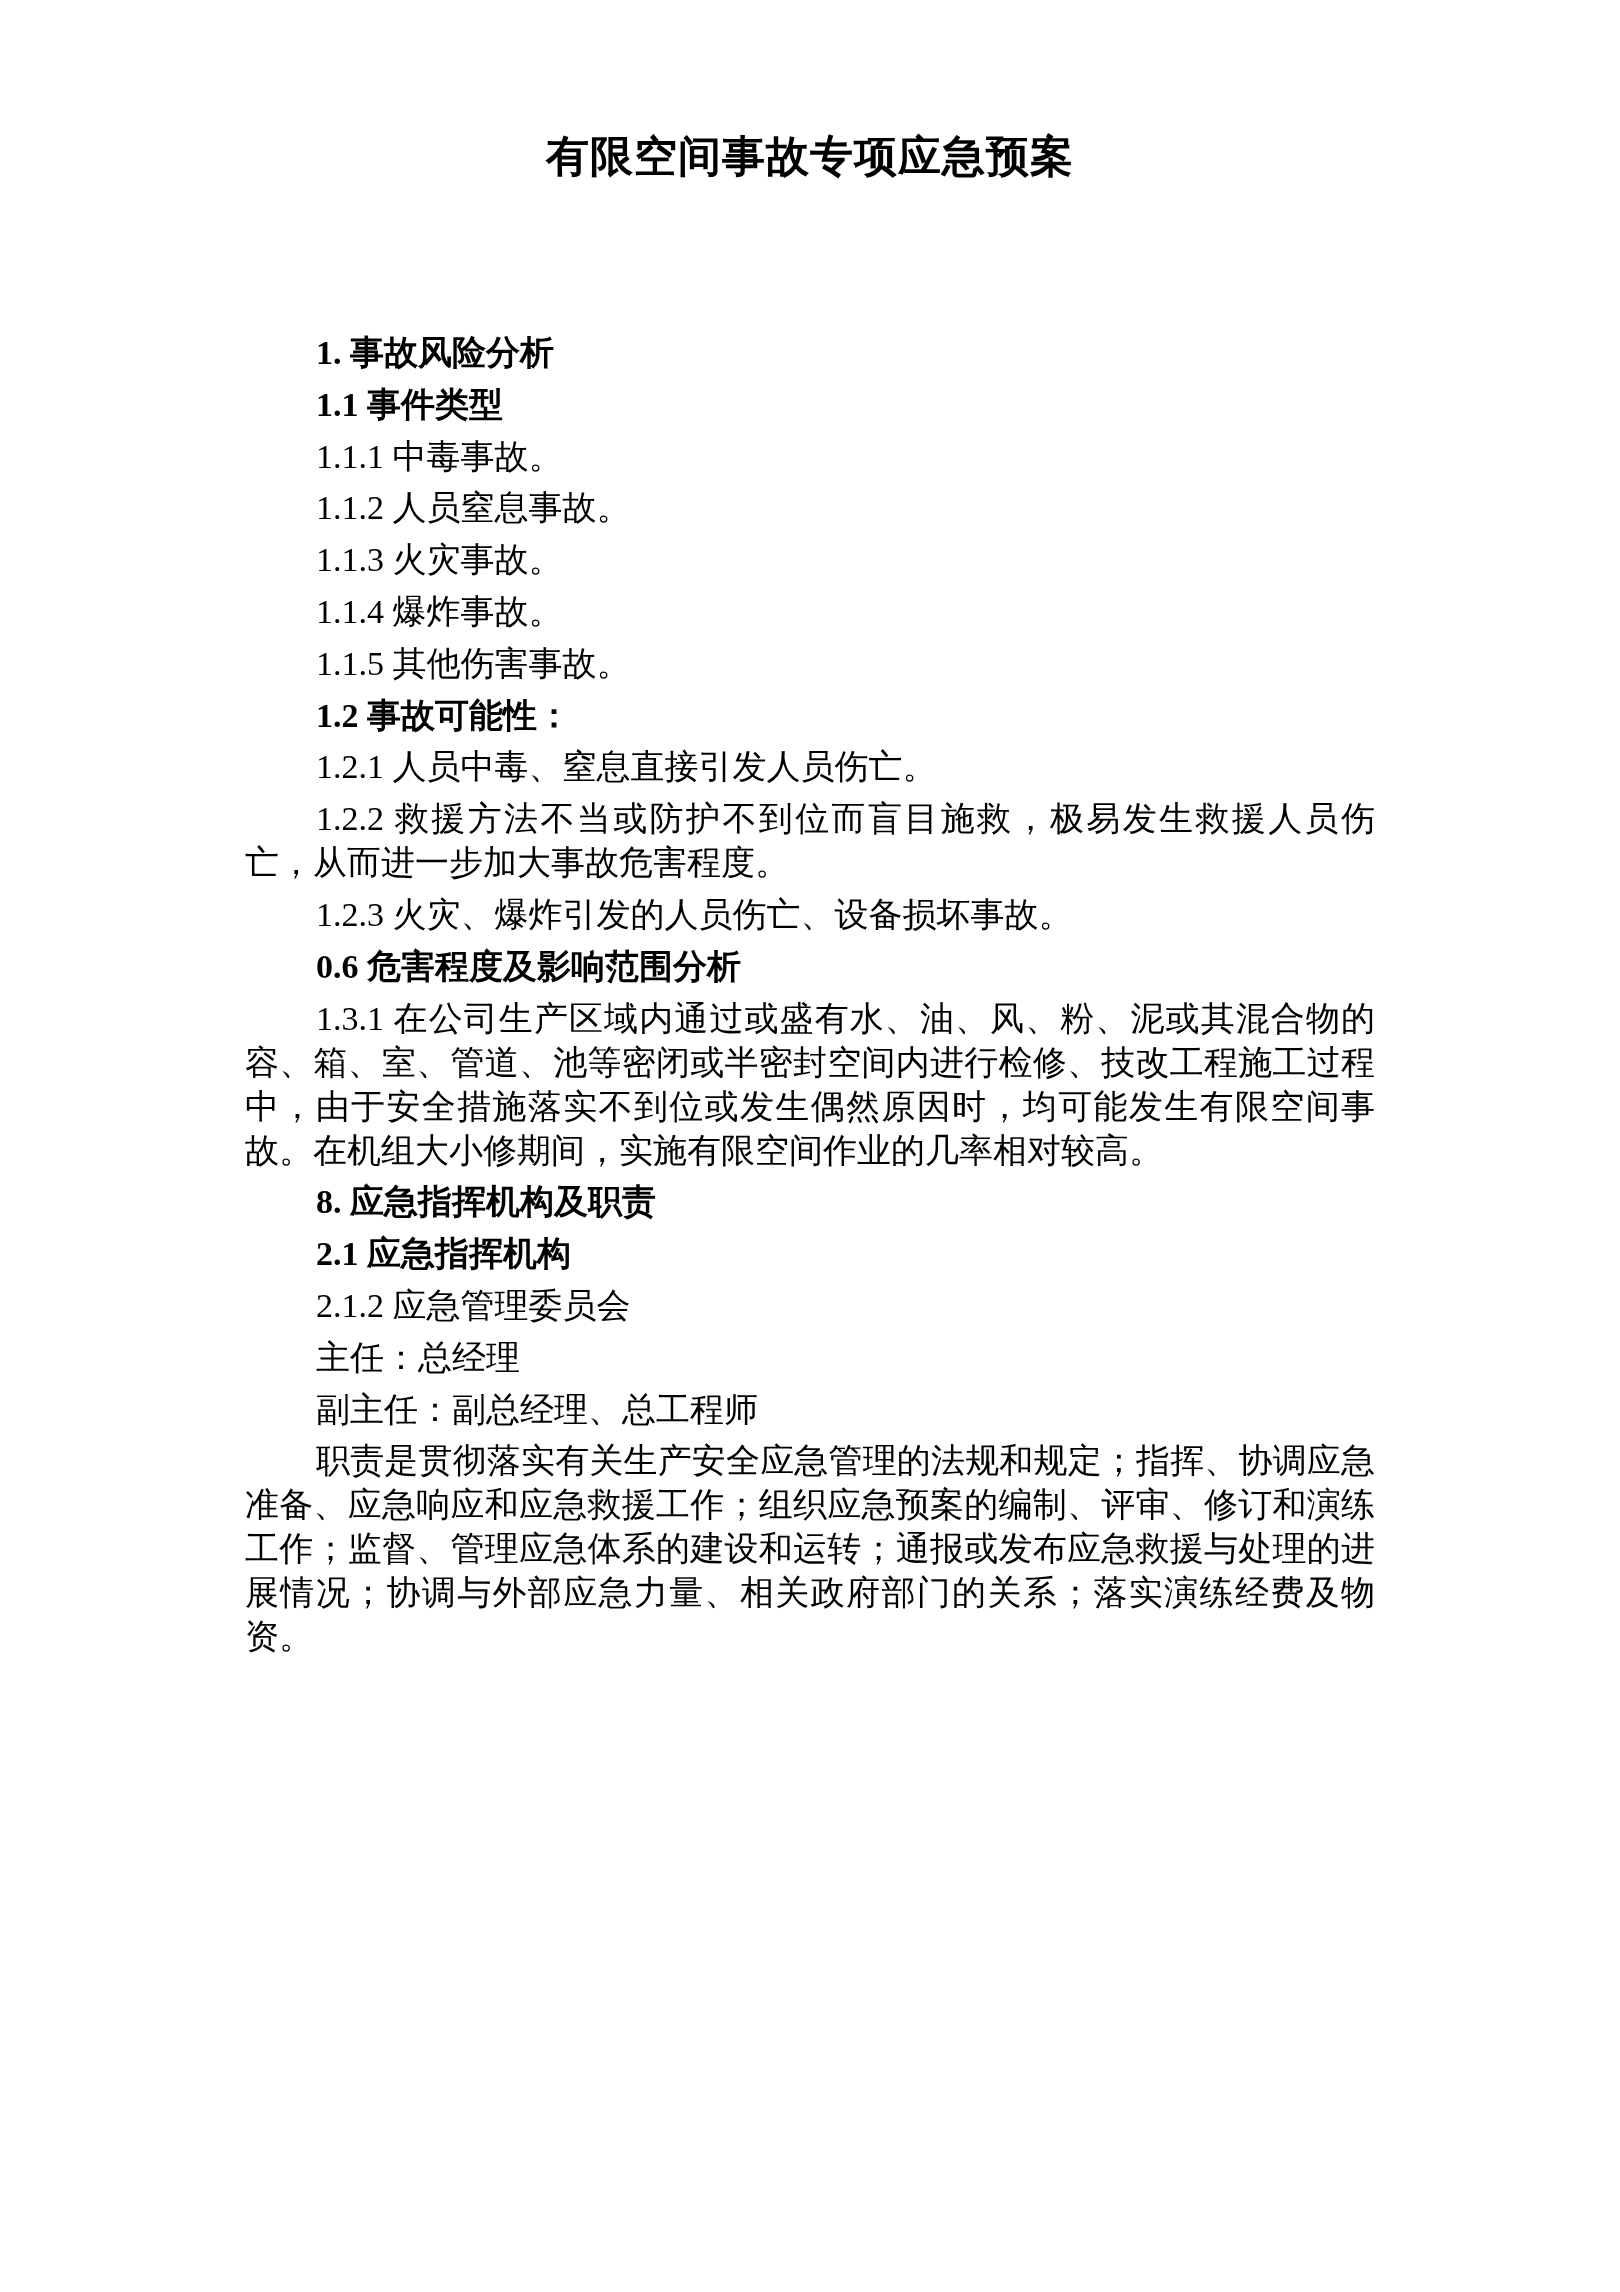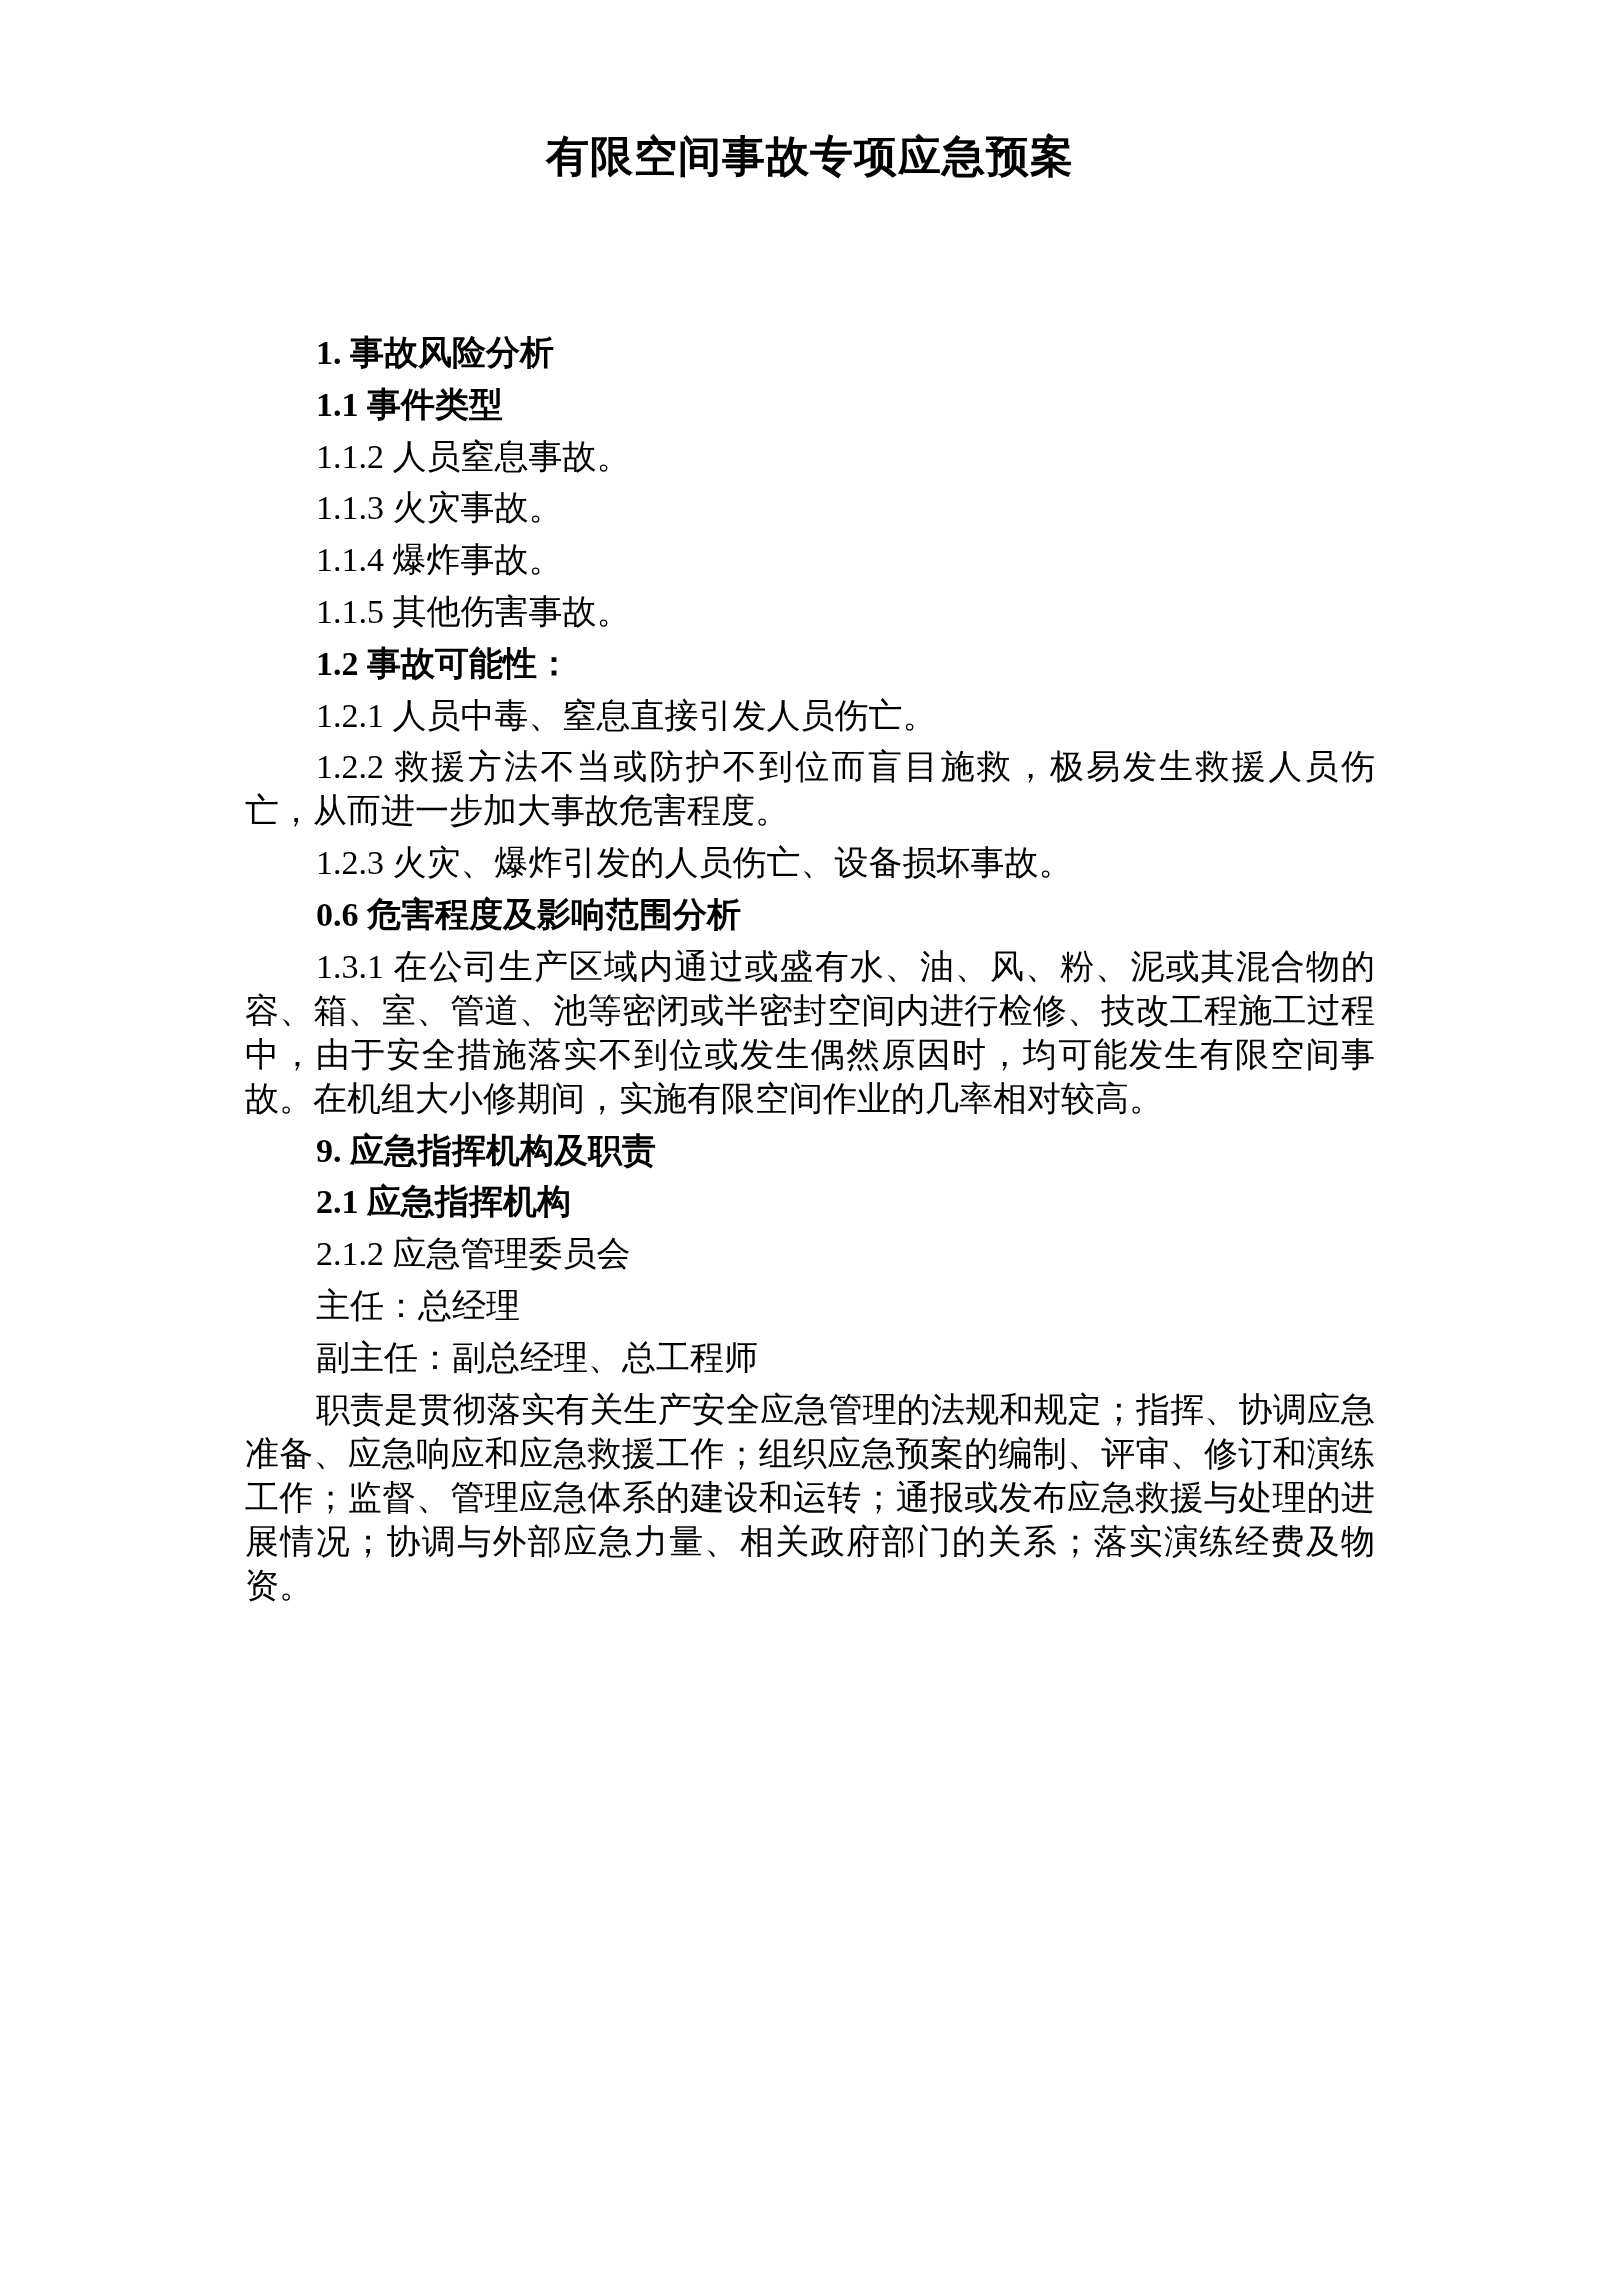--- a/index.html
+++ b/index.html
@@ -46,31 +46,32 @@
   }
 </style>
 </head>
 <body>
 
 <div class="page">
   <h1 class="doc-title">有限空间事故专项应急预案</h1>
   <div class="doc-body">
       <p class="block style-h1">1. 事故风险分析</p>
       <p class="block style-h2">1.1 事件类型</p>
+      <p class="block style-body">1.1.1 中毒事故。</p>
       <p class="block style-body">1.1.2 人员窒息事故。</p>
       <p class="block style-body">1.1.3 火灾事故。</p>
       <p class="block style-body">1.1.4 爆炸事故。</p>
       <p class="block style-body">1.1.5 其他伤害事故。</p>
       <p class="block style-h2">1.2 事故可能性：</p>
       <p class="block style-body">1.2.1 人员中毒、窒息直接引发人员伤亡。</p>
       <p class="block style-body">1.2.2 救援方法不当或防护不到位而盲目施救，极易发生救援人员伤亡，从而进一步加大事故危害程度。</p>
       <p class="block style-body">1.2.3 火灾、爆炸引发的人员伤亡、设备损坏事故。</p>
       <p class="block style-h2">0.6 危害程度及影响范围分析</p>
       <p class="block style-body">1.3.1 在公司生产区域内通过或盛有水、油、风、粉、泥或其混合物的容、箱、室、管道、池等密闭或半密封空间内进行检修、技改工程施工过程中，由于安全措施落实不到位或发生偶然原因时，均可能发生有限空间事故。在机组大小修期间，实施有限空间作业的几率相对较高。</p>
-      <p class="block style-h1">9. 应急指挥机构及职责</p>
+      <p class="block style-h1">8. 应急指挥机构及职责</p>
       <p class="block style-h2">2.1 应急指挥机构</p>
       <p class="block style-body">2.1.2 应急管理委员会</p>
       <p class="block style-body">主任：总经理</p>
       <p class="block style-body">副主任：副总经理、总工程师</p>
       <p class="block style-body">职责是贯彻落实有关生产安全应急管理的法规和规定；指挥、协调应急准备、应急响应和应急救援工作；组织应急预案的编制、评审、修订和演练工作；监督、管理应急体系的建设和运转；通报或发布应急救援与处理的进展情况；协调与外部应急力量、相关政府部门的关系；落实演练经费及物资。</p>
     </div>
 </div>
 
 
 </body></html>

